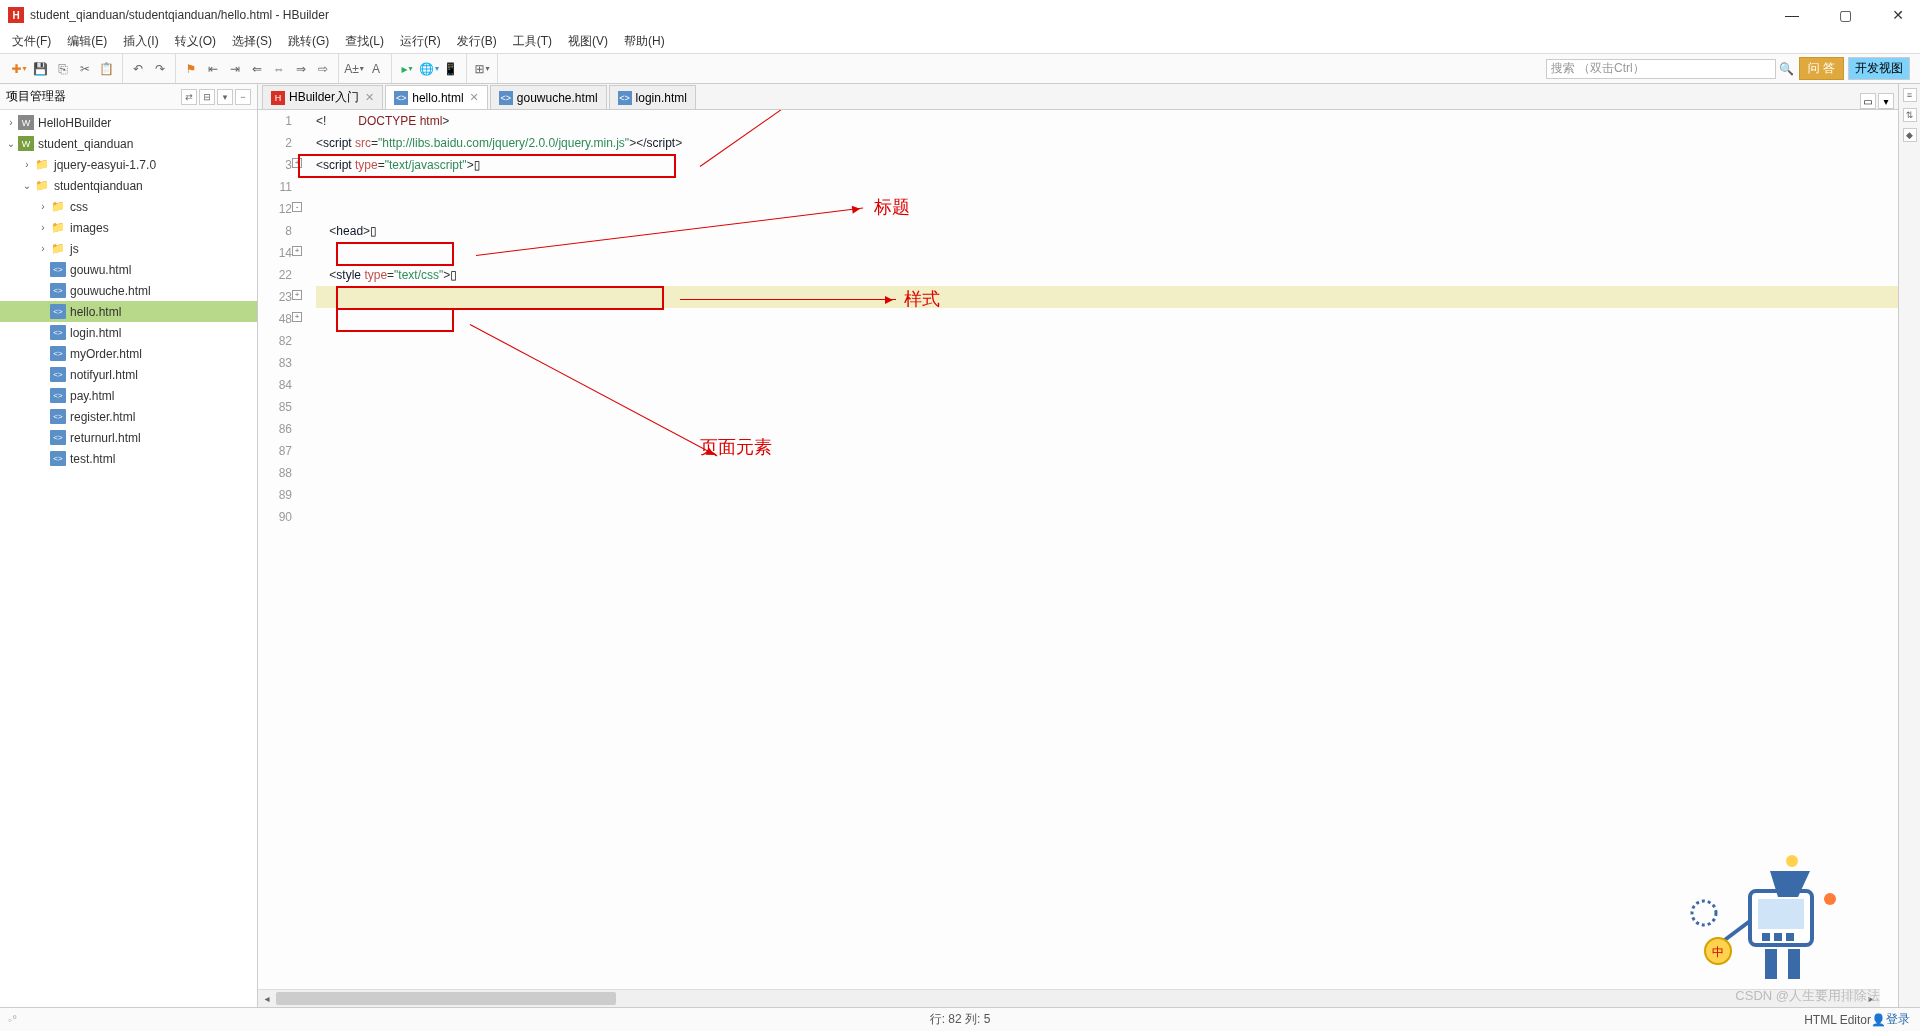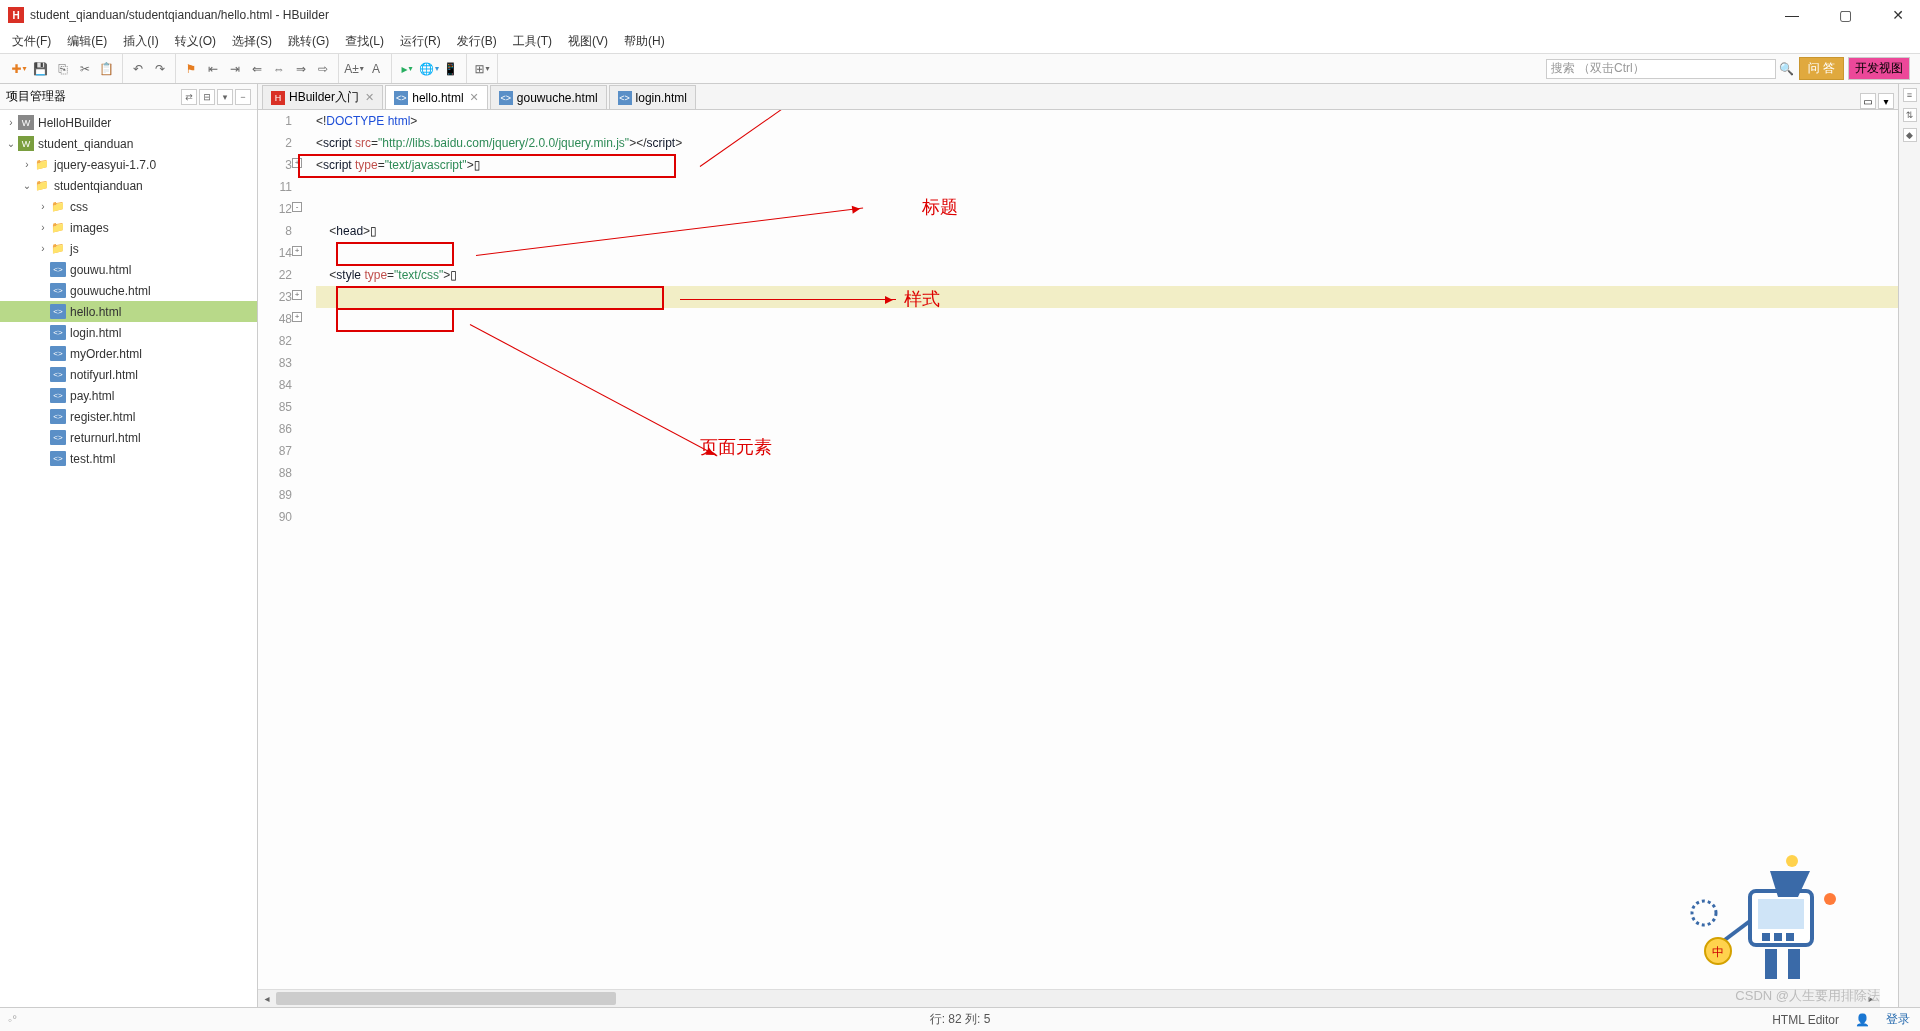--- a/index.html
+++ b/index.html
@@ -15,21 +15,21 @@
 .tb-group{display:flex;align-items:center;gap:4px;padding:0 6px;border-right:1px solid #ddd;height:100%;}
 .tb-btn{width:18px;height:18px;display:inline-flex;align-items:center;justify-content:center;color:#666;font-size:12px;}
 .tb-btn.orange{color:#e67e22;}
 .tb-btn.green{color:#27ae60;}
 .tb-btn.blue{color:#3498db;}
 .tb-btn.dd::after{content:"▾";font-size:8px;margin-left:1px;}
 .search-wrap{margin-left:auto;display:flex;align-items:center;gap:4px;padding-right:6px;}
 .search-wrap input{width:230px;height:20px;border:1px solid #ccc;padding:0 4px;color:#999;font-size:12px;}
 .search-wrap .mag{font-size:12px;color:#666;}
 .btn-qa{background:#e0a93e;color:#fff;padding:2px 8px;border:1px solid #c9962f;}
-.btn-view{background:#ec4899;padding:2px 6px;border:1px solid #ccc;}
+.btn-view{background:#7dd3fc;padding:2px 6px;border:1px solid #ccc;}
 .main{display:flex;height:calc(100vh - 108px);}
 .sidebar{width:258px;border-right:1px solid #ccc;background:#fff;display:flex;flex-direction:column;}
 .panel-hdr{height:26px;display:flex;align-items:center;padding:0 6px;background:#fafafa;border-bottom:1px solid #ddd;font-size:13px;}
 .panel-hdr .pbtns{margin-left:auto;display:flex;gap:2px;}
 .panel-hdr .pbtn{width:16px;height:16px;border:1px solid #ccc;background:#fff;display:inline-flex;align-items:center;justify-content:center;font-size:9px;color:#666;}
 .tree{flex:1;overflow:auto;padding:2px 0;}
 .tree-row{display:flex;align-items:center;height:21px;padding-left:4px;color:#333;}
 .tree-row.selected{background:#b8d989;}
 .tw{width:14px;text-align:center;color:#666;font-size:10px;}
 .fico{width:16px;height:15px;margin-right:4px;display:inline-flex;align-items:center;justify-content:center;font-size:11px;}
@@ -52,33 +52,33 @@
 .gutter{width:42px;text-align:right;padding-right:8px;color:#999;background:#fdfdfd;user-select:none;}
 .gutter .ln{height:22px;position:relative;}
 .gutter .ln .fold{position:absolute;right:-10px;top:4px;width:10px;height:10px;border:1px solid #999;background:#fff;font-size:8px;line-height:8px;text-align:center;color:#666;}
 .code-body{flex:1;padding-left:16px;position:relative;}
 .code-line{height:22px;white-space:pre;}
 .code-line.hl{background:#f2eec6;}
 .t-tag{color:#0f172a;}
 .t-attr{color:#c0504d;}
 .t-str{color:#2e8b57;}
 .t-punc{color:#333;}
-.t-doc{color:#1d4ed8;}
+.t-doc{color:#7f1d1d;margin-left:32px;}
 .rbox{position:absolute;border:2px solid #d00;pointer-events:none;}
 .anno{position:absolute;color:#d00;font-size:18px;font-family:"SimSun",serif;pointer-events:none;}
 .arrow-line{position:absolute;border-top:1.5px solid #d00;transform-origin:left center;pointer-events:none;}
 .arrow-line::after{content:"";position:absolute;right:-1px;top:-4px;border:4px solid transparent;border-left:8px solid #d00;}
 .hscroll{position:absolute;bottom:0;left:0;right:18px;height:18px;background:#f0f0f0;border-top:1px solid #ddd;}
 .hscroll .thumb{position:absolute;left:18px;top:2px;width:340px;height:13px;background:#ccc;border-radius:2px;}
 .hscroll .ab{position:absolute;top:0;width:18px;height:17px;display:flex;align-items:center;justify-content:center;color:#666;font-size:10px;}
 .vstrip{width:22px;border-left:1px solid #ccc;background:#f5f5f5;display:flex;flex-direction:column;align-items:center;padding-top:4px;gap:6px;}
 .vstrip span{width:14px;height:14px;border:1px solid #ccc;background:#fff;font-size:9px;display:flex;align-items:center;justify-content:center;color:#666;}
 .statusbar{height:24px;border-top:1px solid #ccc;display:flex;align-items:center;background:#fafafa;font-size:12px;color:#555;}
 .statusbar .sb-center{position:absolute;left:50%;transform:translateX(-50%);}
-.statusbar .sb-right{margin-left:auto;display:flex;gap:16px;align-items:center;padding-right:10px;}
+.statusbar .sb-right{margin-left:auto;display:flex;gap:0;align-items:center;padding-right:10px;}
 .statusbar .login{color:#2a6db0;}
 .watermark{position:absolute;bottom:26px;right:40px;color:#bbb;font-size:13px;pointer-events:none;}
 .mascot{position:absolute;bottom:30px;right:80px;width:160px;height:160px;pointer-events:none;}
 </style>
 </head>
 <body>
 
 <div class="titlebar">
   <span class="ico">H</span>
   <span class="title">student_qianduan/studentqianduan/hello.html  -  HBuilder</span>
@@ -309,21 +309,21 @@
           <div class="ln">89</div>
           <div class="ln">90</div>
         </div>
       <div class="code-body" id="codebody">
 
         <div class="rbox" style="left:-2px;top:44px;width:378px;height:24px;"></div>
         <div class="rbox" style="left:36px;top:132px;width:118px;height:24px;"></div>
         <div class="rbox" style="left:36px;top:176px;width:328px;height:24px;"></div>
         <div class="rbox" style="left:36px;top:198px;width:118px;height:24px;"></div>
 
-        <div class="anno" style="left:574px;top:86px;margin-left:48px;">标题</div>
+        <div class="anno" style="left:574px;top:86px;">标题</div>
         <div class="anno" style="left:604px;top:178px;">样式</div>
         <div class="anno" style="left:400px;top:326px;">页面元素</div>
 
         <div class="arrow-line" style="left:400px;top:56px;width:170px;transform:rotate(-35deg);"></div>
         <div class="arrow-line" style="left:176px;top:145px;width:390px;transform:rotate(-7deg);"></div>
         <div class="arrow-line" style="left:380px;top:189px;width:216px;transform:rotate(0deg);"></div>
         <div class="arrow-line" style="left:170px;top:214px;width:280px;transform:rotate(28deg);"></div>
       <div class="code-line"><span class="t-punc">&lt;!</span><span class="t-doc">DOCTYPE html</span><span class="t-punc">&gt;</span></div>
           <div class="code-line"><span class="t-punc">&lt;</span><span class="t-tag">script </span><span class="t-attr">src</span><span class="t-punc">=</span><span class="t-str">"http://libs.baidu.com/jquery/2.0.0/jquery.min.js"</span><span class="t-punc">&gt;&lt;/</span><span class="t-tag">script</span><span class="t-punc">&gt;</span></div>
           <div class="code-line"><span class="t-punc">&lt;</span><span class="t-tag">script </span><span class="t-attr">type</span><span class="t-punc">=</span><span class="t-str">"text/javascript"</span><span class="t-punc">&gt;</span>▯</div>

